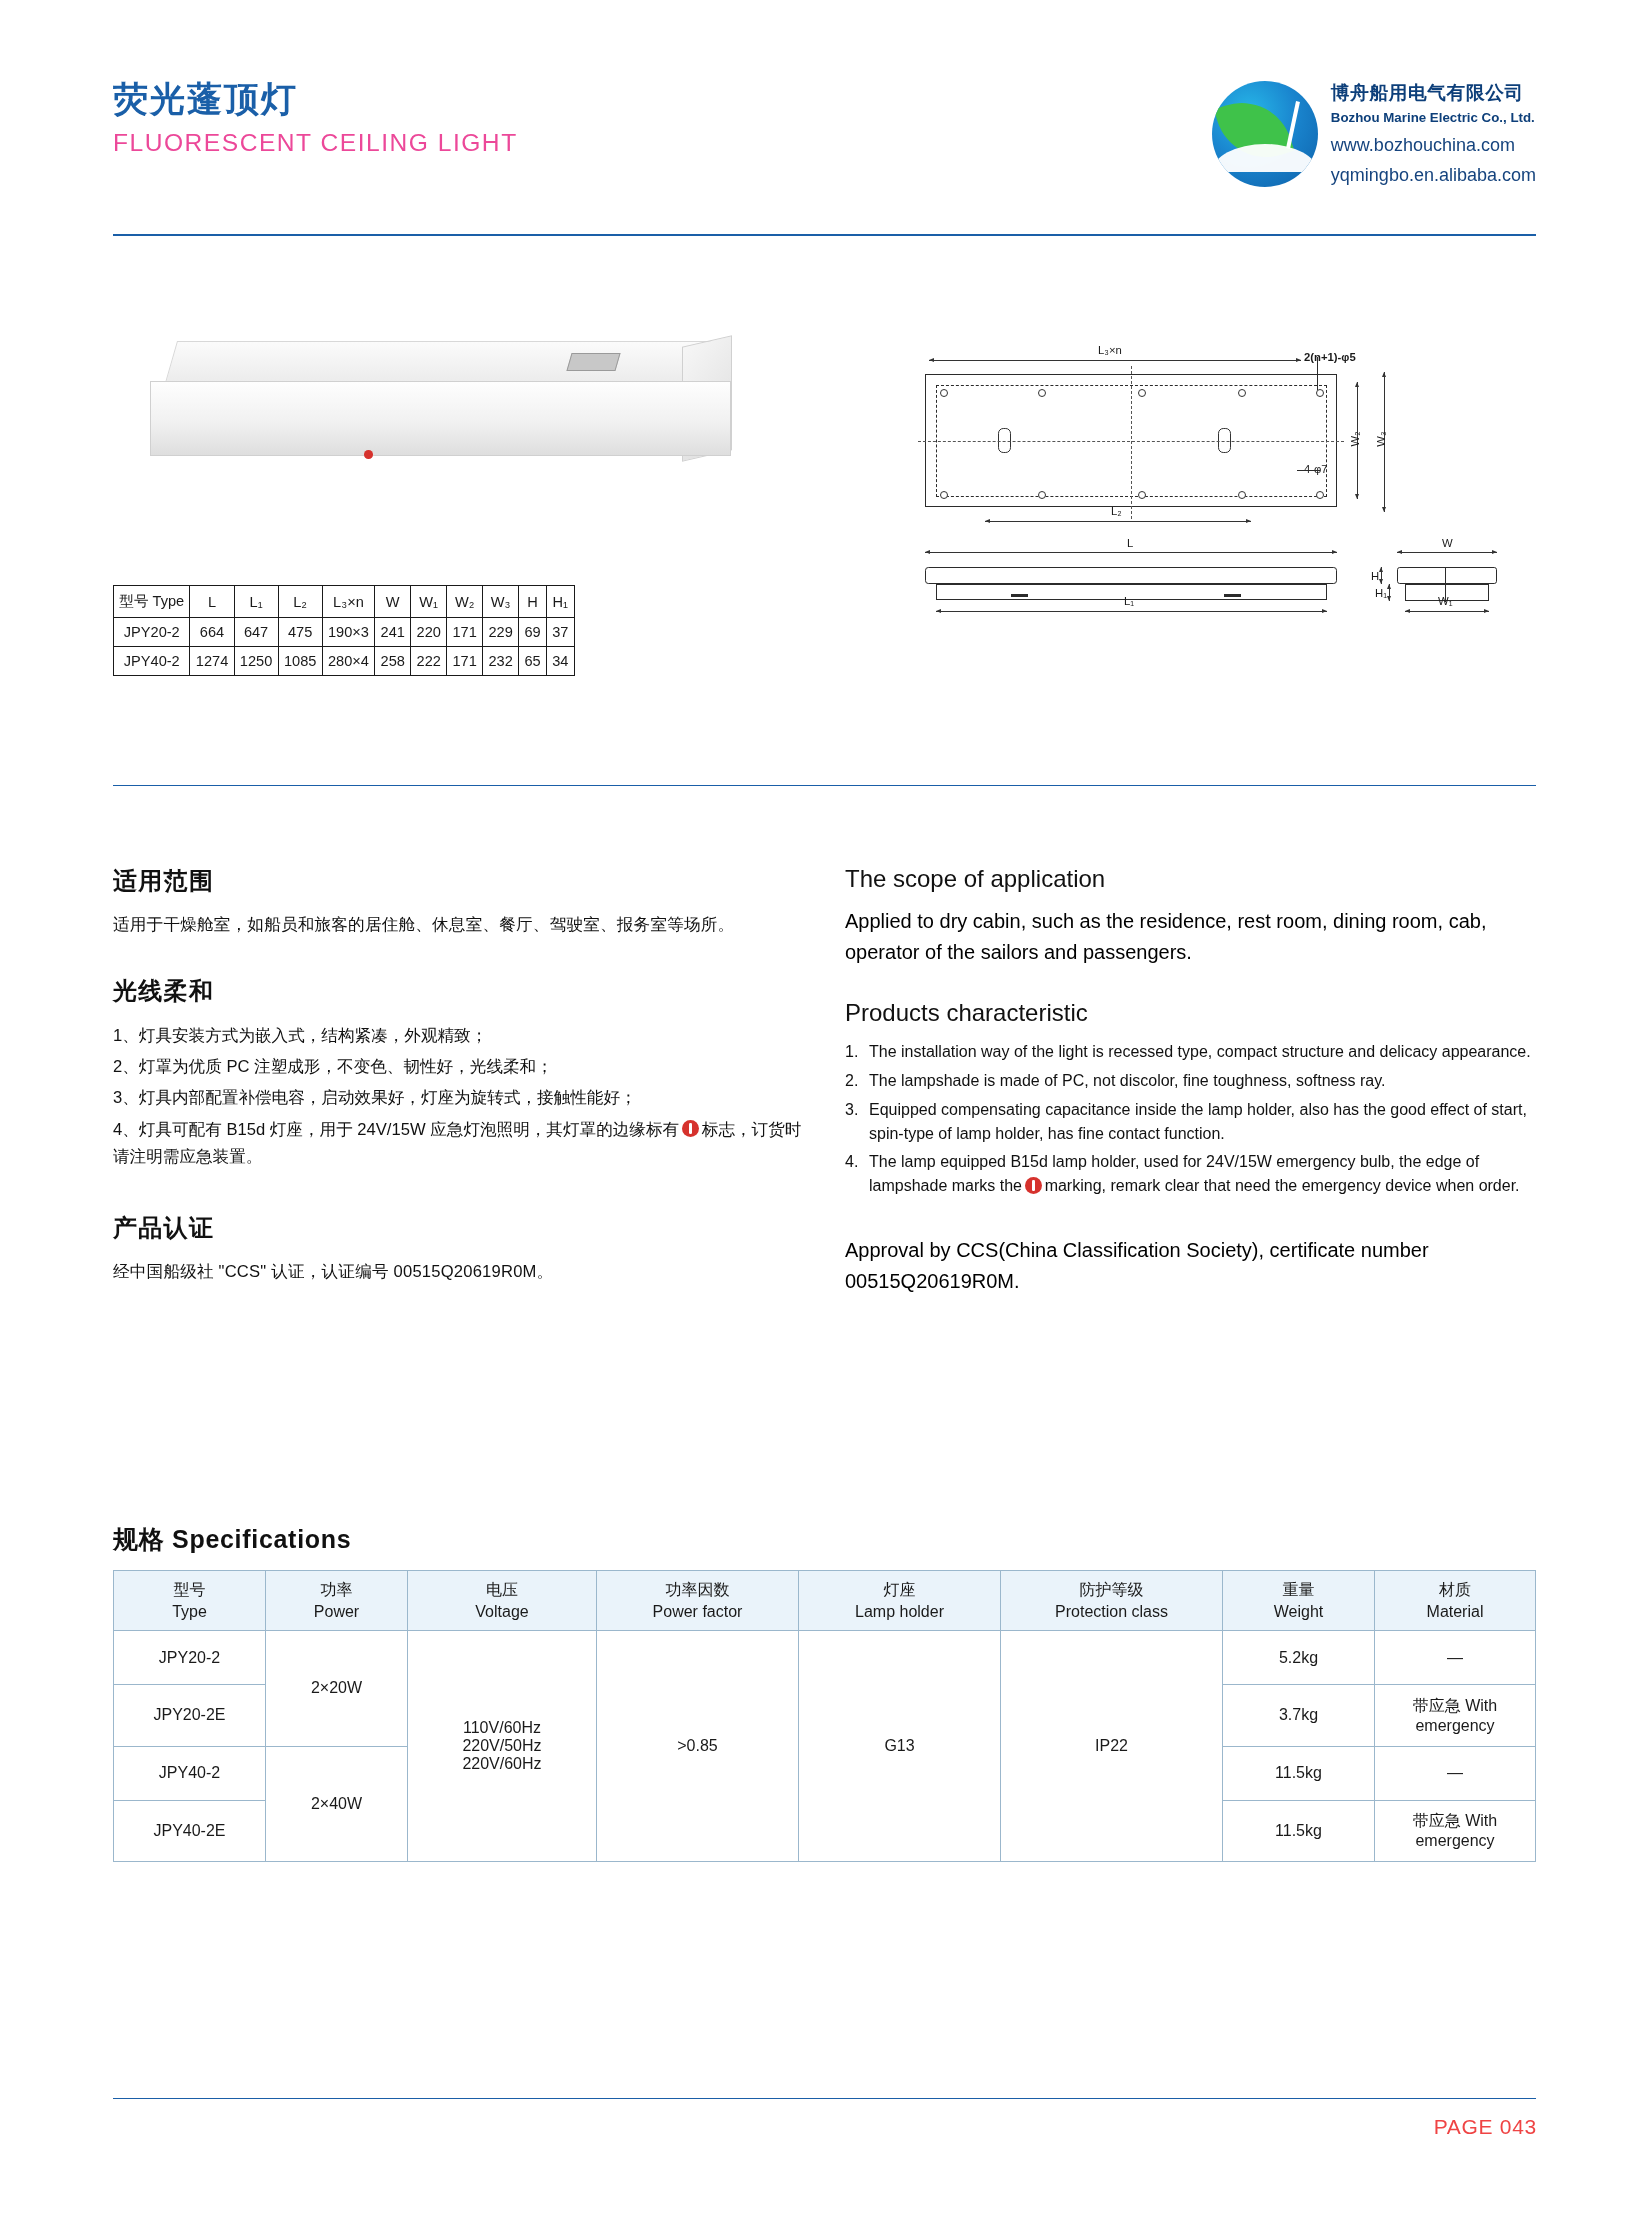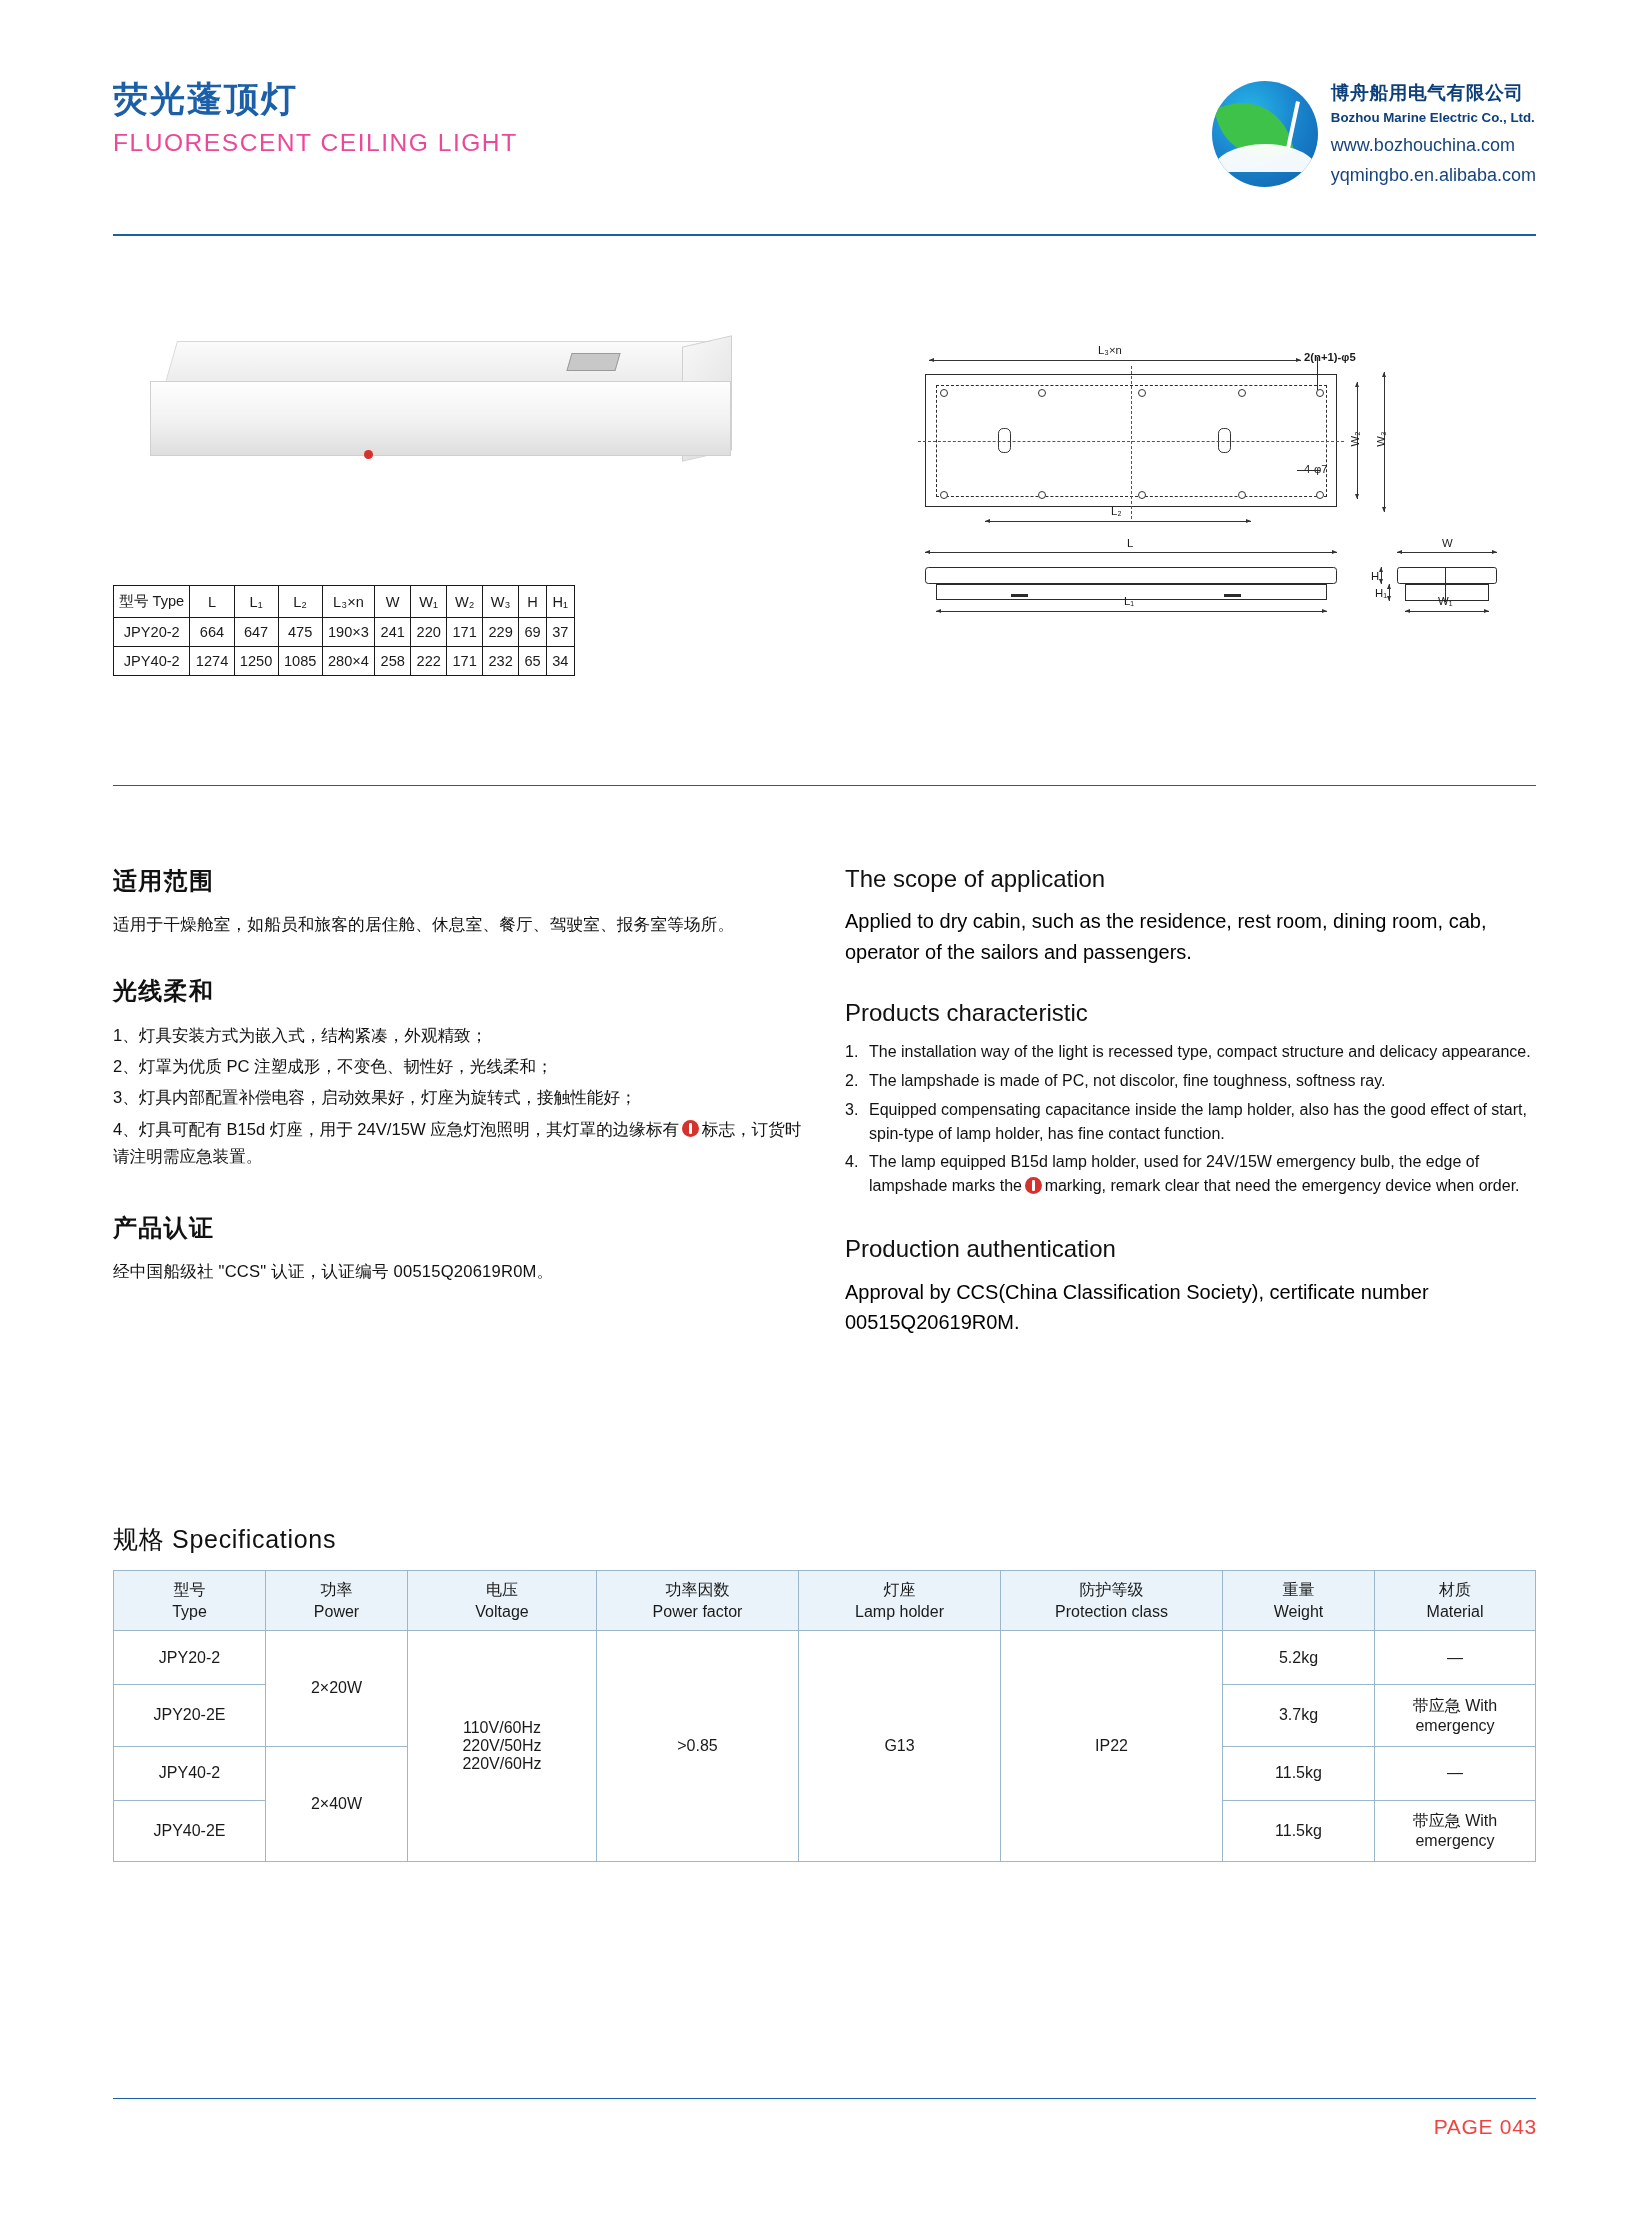--- a/index.html
+++ b/index.html
@@ -342,21 +342,21 @@
   .sec3-cn { margin-top: 41px; }
   .sec2-en { margin-top: 32px; }
   .sec3-en { margin-top: 37px; }
 
   
   .spec-heading {
     position: absolute;
     left: 113px;
     top: 1523px;
     font-size: 25px;
-    font-weight: normal;
+    font-weight: bold;
     color: #111;
     letter-spacing: 0.7px;
   }
   .spec-table {
     position: absolute;
     left: 113px;
     top: 1570px;
     width: 1423px;
     border-collapse: collapse;
     font-size: 16px;
@@ -576,21 +576,20 @@
           <span>Equipped compensating capacitance inside the lamp holder, also has the good effect of start, spin-type of lamp holder, has fine contact function.</span>
         </li>
         <li>
           <span class="num">4.</span>
           <span>The lamp equipped B15d lamp holder, used for 24V/15W emergency bulb, the edge of lampshade marks the</span><span class="emergency-dot"></span><span>marking, remark clear that need the emergency device when order.</span>
         </li>
       </ul>
     </div>
 
     <div class="sec3-en">
-      <div class="h-en">Production authentication</div>
       <p class="p-en">Approval by CCS(China Classification Society), certificate number 00515Q20619R0M.</p>
     </div>
   </div>
 
   <div class="spec-heading">规格 Specifications</div>
 
   <table class="spec-table">
     <thead>
       <tr>
         <th style="width:143px;">

